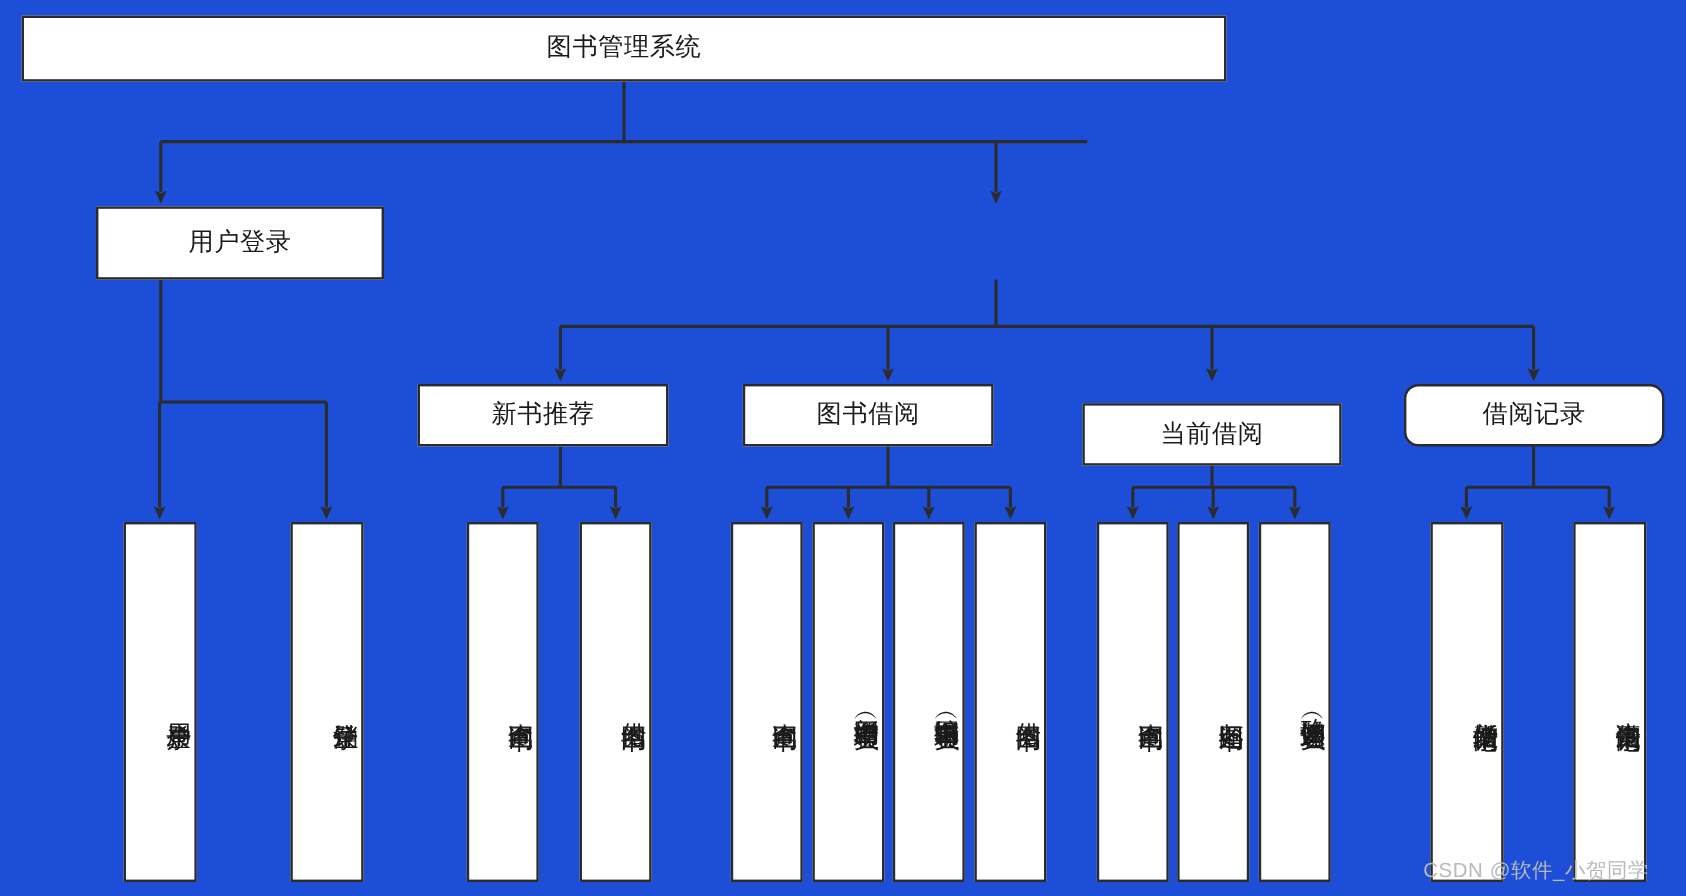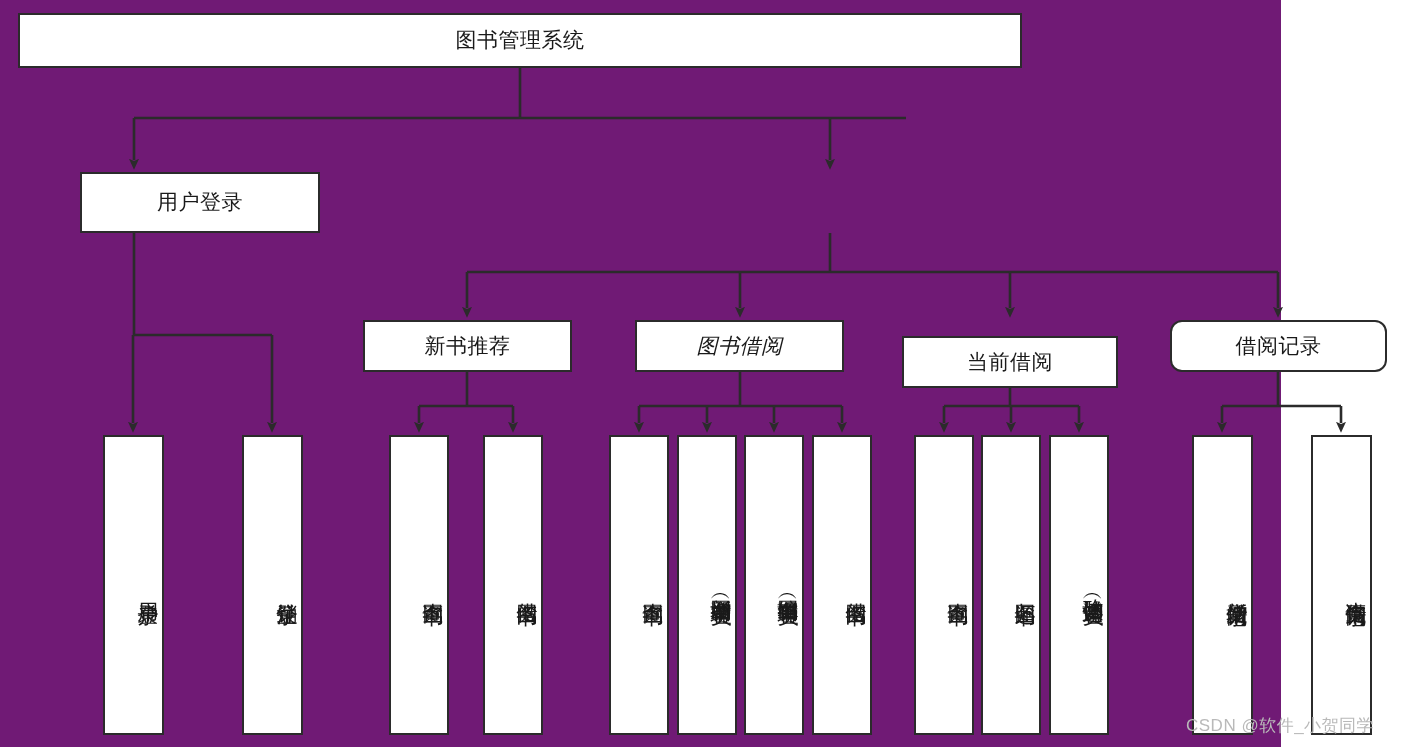--- a/index.html
+++ b/index.html
@@ -8,23 +8,23 @@
     background: #ffffff;
   }
   body {
     width: 1405px;
     height: 747px;
     font-family: "Liberation Sans", "DejaVu Sans", sans-serif;
     overflow: hidden;
   }
   #diagram {
     position: relative;
-    width: 1281px;
+    width: 1405px;
     height: 747px;
-    background: #701a75;
+    background: #1d4ed8;
     text-align: right;
   }
   #connectors {
     position: absolute;
     left: 0;
     top: 0;
     width: 1405px;
     height: 747px;
     pointer-events: none;
   }
@@ -119,22 +119,22 @@
       <path d="M1222,406 L1341,406"></path>
       <path d="M1222,406 L1222,423" marker-end="url(#arrow)"></path>
       <path d="M1341,406 L1341,423" marker-end="url(#arrow)"></path>
     </g>
   </svg>
 
   <div class="node horiz" style="left:18px; top:13px; width:1004px; height:55px;">图书管理系统</div>
 
   <div class="node horiz" style="left:80px; top:172px; width:240px; height:61px;">用户登录</div>
 
-  <div class="node horiz" style="left:363px; top:320px; width:209px; height:52px;">新书推荐</div>
-  <div class="node horiz" style="left:635px; top:320px; width:209px; height:52px;font-style:italic;">图书借阅</div>
+  <div class="node horiz" style="left:348px; top:320px; width:209px; height:52px;">新书推荐</div>
+  <div class="node horiz" style="left:619px; top:320px; width:209px; height:52px;">图书借阅</div>
   <div class="node horiz" style="left:902px; top:336px; width:216px; height:52px;">当前借阅</div>
   <div class="node horiz" style="left:1170px; top:320px; width:217px; height:52px;border-radius:12px;">借阅记录</div>
 
   <div class="node vert" style="left:103px; top:435px; width:61px; height:300px;">用户登录</div>
   <div class="node vert" style="left:242px; top:435px; width:61px; height:300px;">注销登录</div>
 
   <div class="node vert" style="left:389px; top:435px; width:60px; height:300px;">查询图书</div>
   <div class="node vert" style="left:483px; top:435px; width:60px; height:300px;">借阅图书</div>
 
   <div class="node vert" style="left:609px; top:435px; width:60px; height:300px;">查询图书</div>

